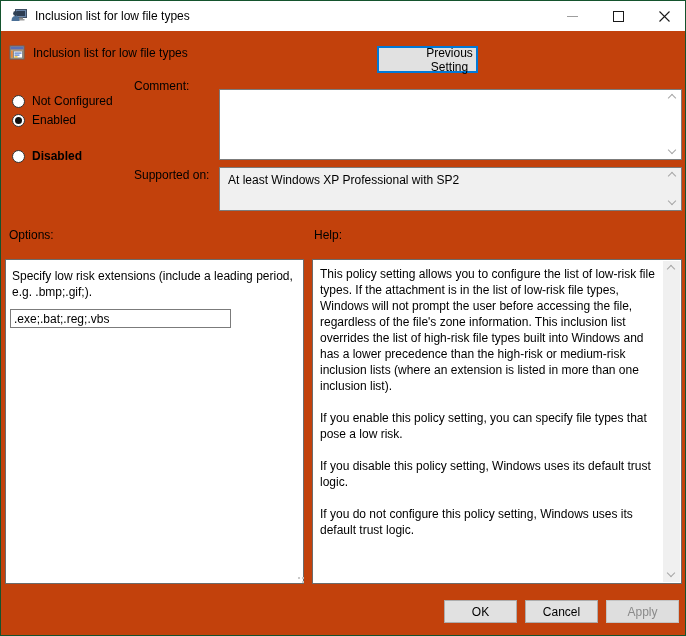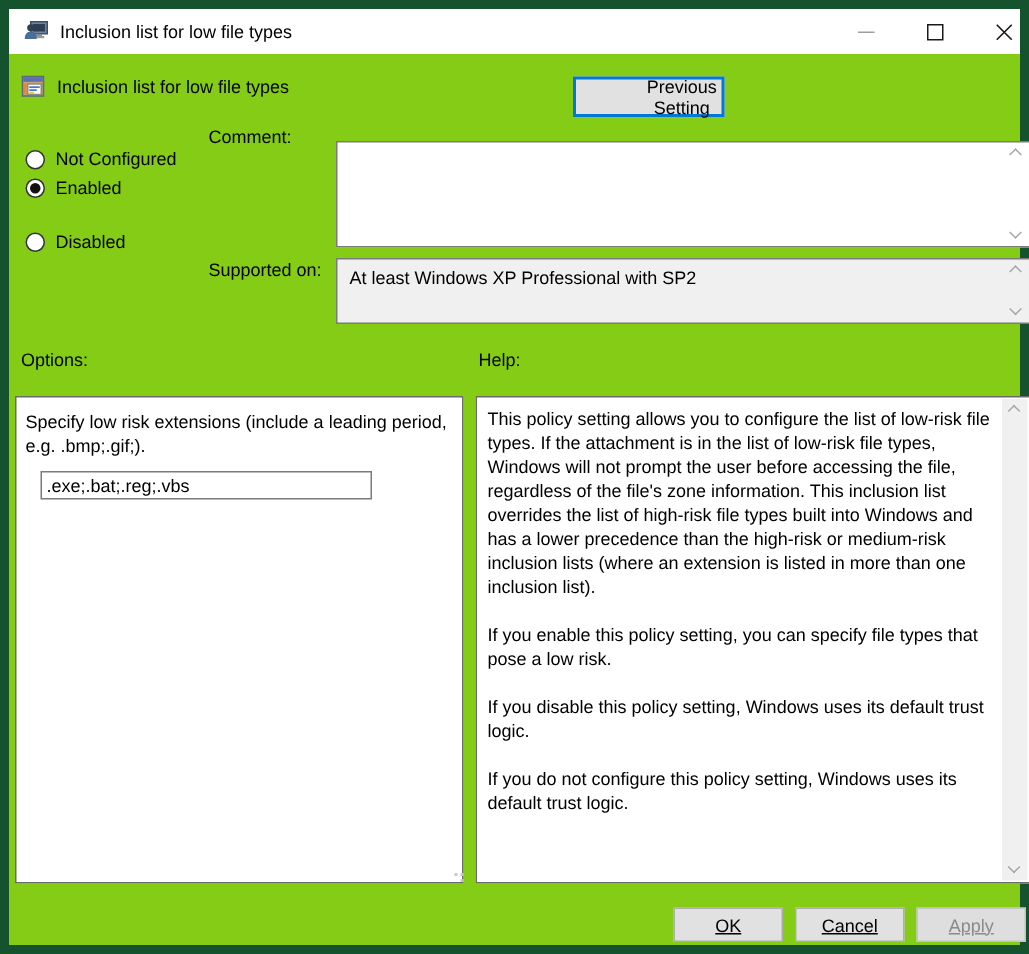--- a/index.html
+++ b/index.html
@@ -1,18 +1,18 @@
 <!DOCTYPE html>
 <html><head>
 <meta charset="utf-8">
 <style>
   html,body{margin:0;padding:0;width:686px;height:636px;overflow:hidden;
     font-family:"Liberation Sans",sans-serif;font-size:12px;color:#000;background:#fff;}
   .window{position:absolute;left:0;top:0;width:686px;height:636px;box-sizing:border-box;
-    border:6px solid #14532d;background:#84cc16;}
+    border:1px solid #14532d;background:#c2410c;}
   
   .titlebar{position:absolute;left:0;top:0;width:100%;height:30px;background:#fff;}
   .title-icon{position:absolute;left:10px;top:7px;width:16px;height:16px;}
   .title-text{position:absolute;left:34px;top:0;height:30px;line-height:30px;white-space:nowrap;}
   .caption-btn{position:absolute;top:0;width:46px;height:30px;display:flex;align-items:center;justify-content:center;}
   .btn-min{left:548px;} .btn-max{left:594px;} .btn-close{left:640px;}
   .glyph-min{width:11px;height:1px;background:#9e9e9e;}
   .glyph-max{width:9px;height:9px;border:1px solid #1a1a1a;background:transparent;}
   
   .hdr-icon{position:absolute;left:8px;top:44px;width:16px;height:16px;}
@@ -20,21 +20,21 @@
   .nav-btn{position:absolute;box-sizing:border-box;background:#e1e1e1;border:1px solid #adadad;
     text-align:center;font-size:12px;display:flex;align-items:center;justify-content:center;cursor:default;}
   .prev-btn{left:376px;top:45px;width:101px;height:27px;border:2px solid #0078d7;padding-left:44px;}
   .next-btn{left:486px;top:47px;width:100px;height:23px;}
   
   .radio-row{position:absolute;left:11px;height:14px;display:flex;align-items:center;}
   .radio-row .dot{width:11px;height:11px;border:1px solid #333;border-radius:50%;background:#fff;
     margin-right:7px;position:relative;flex:none;}
   .radio-row.selected .dot::after{content:"";position:absolute;left:2px;top:2px;width:7px;height:7px;
     border-radius:50%;background:#111;}
-  .r0{top:93px;} .r1{top:112px;} .r2{top:148px;}
+  .r0{top:93px;} .r1{top:112px;} .r2{top:148px;font-weight:bold;}
   
   .field-label{position:absolute;left:133px;white-space:nowrap;}
   .lbl-comment{top:78px;} .lbl-supported{top:167px;}
   .comment-box{position:absolute;left:218px;top:88px;width:463px;height:71px;box-sizing:border-box;
     background:#fff;border:1px solid #7b7b7b;}
   .supported-box{position:absolute;left:218px;top:166px;width:463px;height:44px;box-sizing:border-box;
     background:#f0f0f0;border:1px solid #7b7b7b;}
   .supported-box .val{position:absolute;left:8px;top:5px;right:24px;}
   .chev{position:absolute;width:7px;height:7px;}
   .chev::before{content:"";position:absolute;left:0;top:0;width:5px;height:5px;
@@ -43,37 +43,37 @@
   .chev.down::before{transform:rotate(225deg);}
   
   .lbl-options{position:absolute;left:8px;top:227px;}
   .lbl-help{position:absolute;left:313px;top:227px;}
   
   .options-panel{position:absolute;left:4px;top:258px;width:299px;height:325px;box-sizing:border-box;
     background:#fff;border:1px solid #6b6b6b;padding-left:28px;}
   .options-desc{position:absolute;left:6px;top:8px;width:283px;line-height:16px;}
   .ext-input{position:absolute;left:4px;top:49px;width:221px;height:19px;box-sizing:border-box;
     border:1px solid #7b7b7b;background:#fff;font-family:"Liberation Sans",sans-serif;font-size:12px;
-    padding:0 3px;outline:none;margin-left:12px;}
+    padding:0 3px;outline:none;}
   .help-panel{position:absolute;left:311px;top:258px;width:370px;height:325px;box-sizing:border-box;
     background:#fff;border:1px solid #6b6b6b;}
   .help-text{position:absolute;left:7px;top:6px;right:24px;line-height:16px;white-space:pre-wrap;}
   .help-scrollbar{position:absolute;top:1px;bottom:1px;right:1px;width:17px;background:#f0f0f0;}
   .help-scrollbar .chev.up{left:5px;top:5px;}
   .help-scrollbar .chev.down{left:5px;bottom:5px;}
   .comment-box .chev.up{right:5px;top:5px;}
   .comment-box .chev.down{right:5px;bottom:5px;}
   .supported-box .chev.up{right:5px;top:5px;}
   .supported-box .chev.down{right:5px;bottom:5px;}
   .splitter-grip{position:absolute;left:297px;top:576px;width:8px;height:6px;}
   .splitter-grip::before{content:"";position:absolute;width:2px;height:2px;background:#c9c9c9;
     box-shadow:4px 0 0 #c9c9c9, 4px 4px 0 #c9c9c9;}
   
   .footer-btn{position:absolute;top:599px;width:73px;height:23px;box-sizing:border-box;
-    background:#e1e1e1;border:1px solid #adadad;display:flex;align-items:center;justify-content:center;cursor:default;text-decoration:underline;}
+    background:#e1e1e1;border:1px solid #adadad;display:flex;align-items:center;justify-content:center;cursor:default;}
   .ok-btn{left:443px;} .cancel-btn{left:524px;} .apply-btn{left:605px;}
   .footer-btn.disabled{background:#dedede;border-color:#c3c3c3;color:#8a8a8a;}
 </style>
 </head>
 <body>
 
 <div class="window">
 
   <div class="titlebar">
     <svg class="title-icon" viewBox="0 0 16 16">

